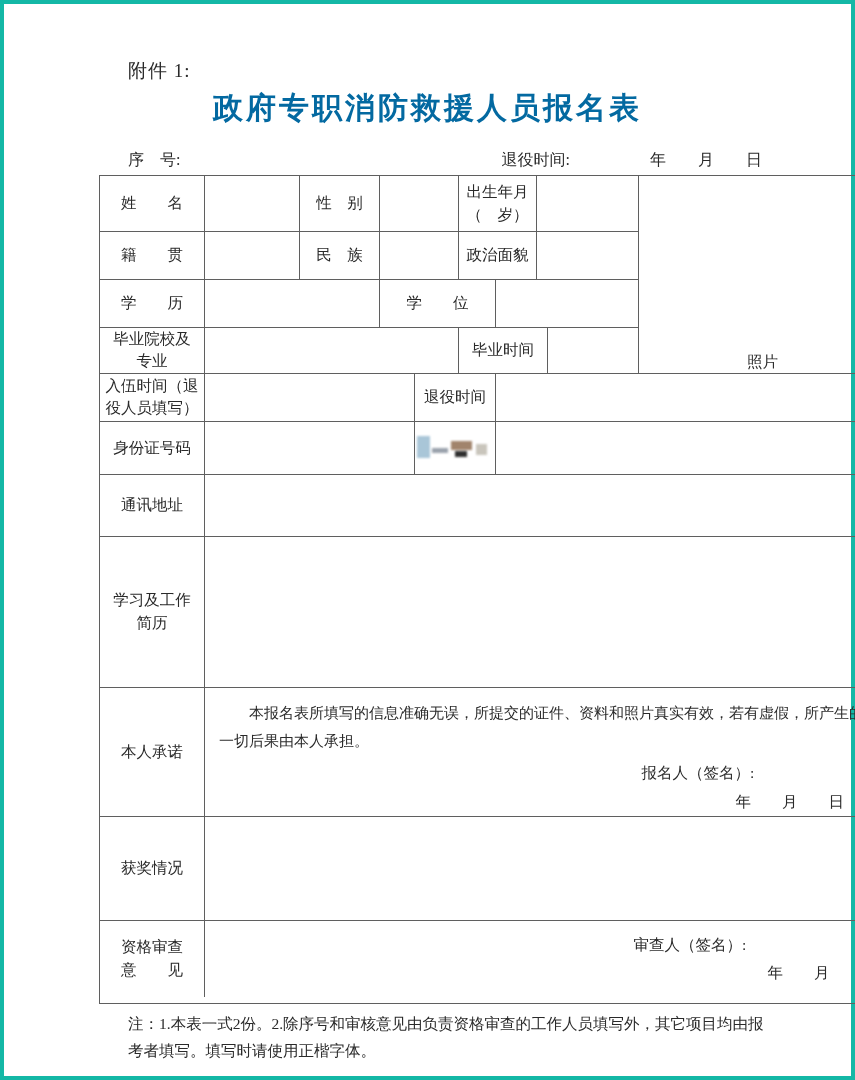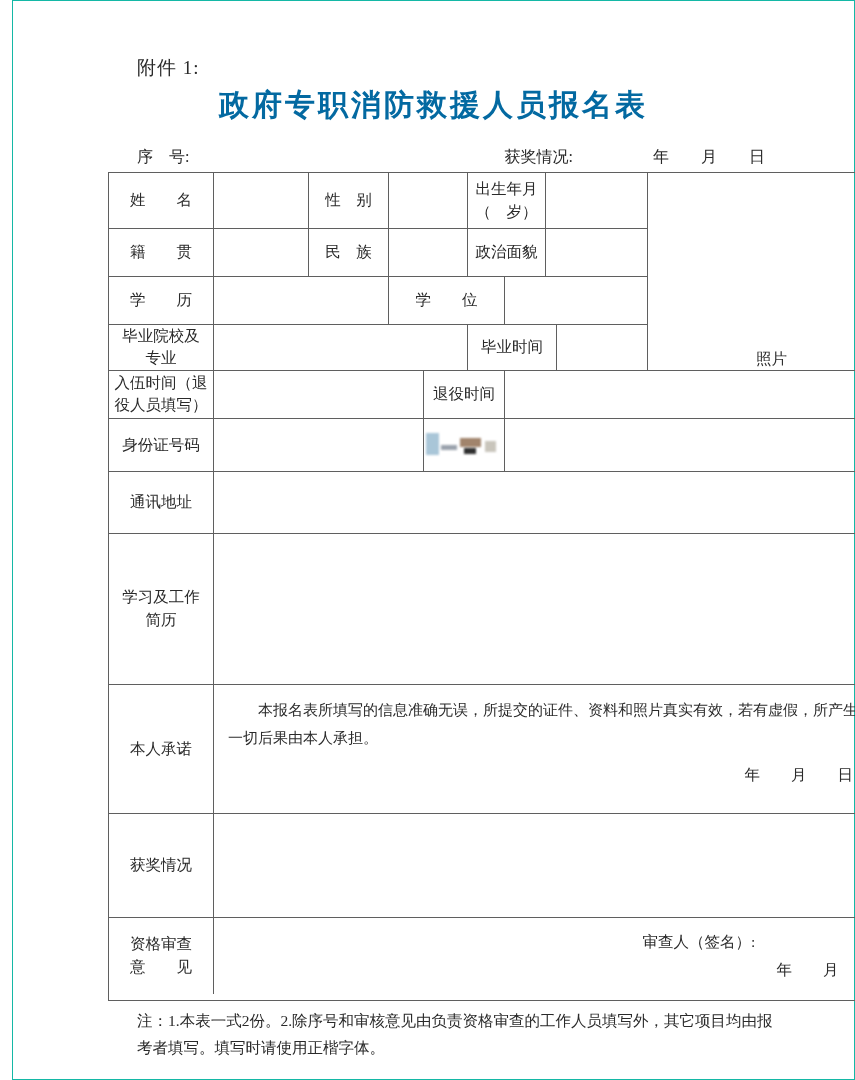--- a/index.html
+++ b/index.html
@@ -12,22 +12,21 @@
   body{
     background:#ffffff;
     font-family:"Liberation Serif","DejaVu Serif",serif;
     color:var(--ink);
     position:relative;
     overflow:hidden;
   }
   .page{
     position:absolute;inset:0;
     background:var(--bg);
-    border:1px solid #14b8a6;
-    margin-left:12px;
+    border:4px solid #14b8a6;
   }
   
   .attachment{
     position:absolute;left:124px;top:54px;
     font-size:19px;letter-spacing:1px;
   }
   .doc-title{
     position:absolute;left:0;right:0;top:84px;
     text-align:center;
     font-size:30px;font-weight:bold;letter-spacing:3px;
@@ -130,21 +129,21 @@
 <body>
 
 <div class="page">
 
   <div class="attachment">附件 1:</div>
 
   <div class="doc-title">政府专职消防救援人员报名表</div>
 
   <div class="serial-line">
     <span>序　号:</span>
-    <span>获奖情况:　　　　　年　　月　　日</span>
+    <span>退役时间:　　　　　年　　月　　日</span>
   </div>
 
   <div class="tbl">
 
     <div class="group">
       <div class="group-left">
 
         <div class="row r1">
           <div class="cell w-label">姓　　名</div>
           <div class="cell w95"></div>
@@ -227,20 +226,21 @@
         <span>简历</span>
       </div>
       <div class="cell flex1"></div>
     </div>
 
     <div class="row r9">
       <div class="cell w-label">本人承诺</div>
       <div class="cell pledge-cell">
         <p class="pledge-text">本报名表所填写的信息准确无误，所提交的证件、资料和照片真实有效，若有虚假，所产生的一切后果由本人承担。</p>
         <div class="signer-block">
+          <div>报名人（签名）:</div>
           <div class="signer-date">年　　月　　日</div>
         </div>
       </div>
     </div>
 
     <div class="row r10">
       <div class="cell w-label">获奖情况</div>
       <div class="cell flex1"></div>
     </div>
 

